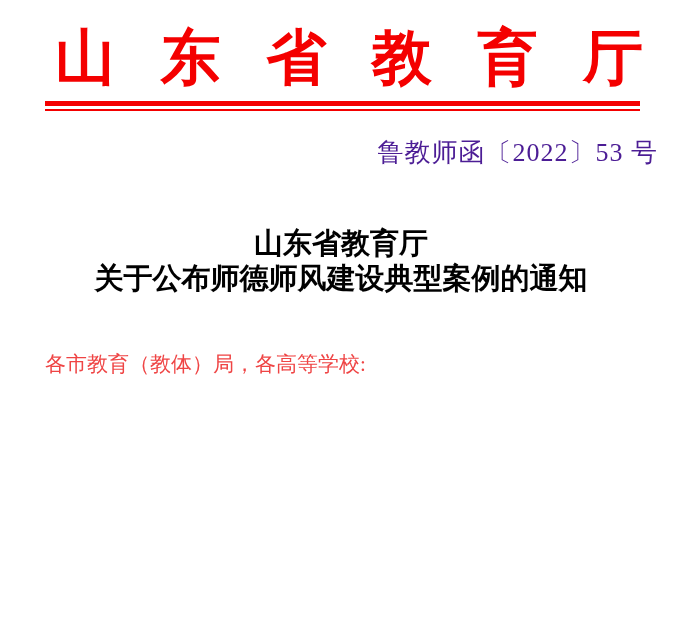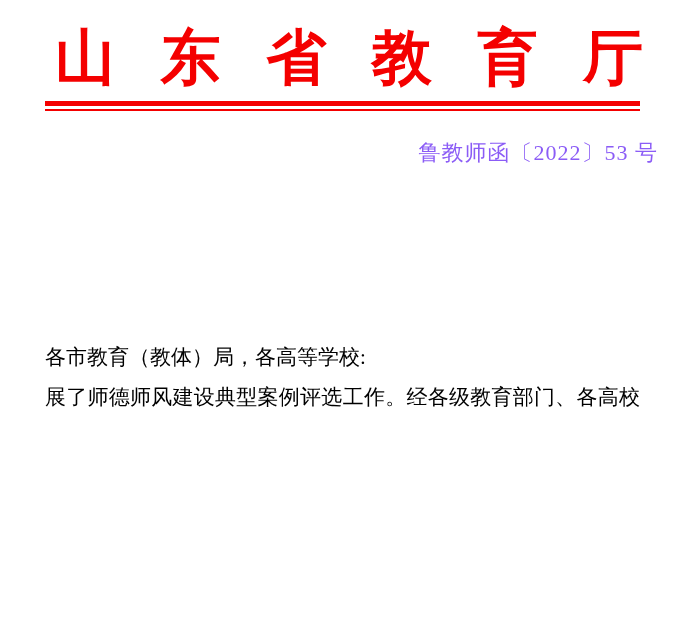--- a/index.html
+++ b/index.html
@@ -45,47 +45,47 @@
     left: 45px;
     width: 595px;
     height: 2px;
     background: #f40000;
   }
   
   .doc-number {
     position: absolute;
     top: 138px;
     right: 24px;
-    font-size: 22px;
+    font-size: 26px;
     line-height: 30px;
-    color: #8b5cf6;
+    color: #4c1d95;
     letter-spacing: 1px;
     text-align: right;
   }
   
   .notice-title {
     position: absolute;
     top: 226px;
     left: 0;
     width: 682px;
     text-align: center;
     font-size: 29px;
     font-weight: bold;
     line-height: 35px;
     color: #000000;
   }
   
   .body-text {
     position: absolute;
-    top: 337px;
+    top: 344px;
     left: 45px;
     width: 595px;
     font-size: 21px;
     line-height: 40px;
-    color: #000000;
+    color: #ef4444;
   }
   .line {
     width: 100%;
   }
   .fill {
     text-align: justify;
     text-align-last: justify;
   }
   .indent {
     text-indent: 2em;
@@ -103,19 +103,22 @@
     <span>教</span>
     <span>育</span>
     <span>厅</span>
   </div>
 
   <div class="rule-thick"></div>
   <div class="rule-thin"></div>
 
   <div class="doc-number">鲁教师函〔2022〕53 号</div>
 
+  <div class="notice-title">
+    <div>山东省教育厅</div>
+    <div>关于公布师德师风建设典型案例的通知</div>
+  </div>
 
   <div class="body-text">
     <div class="line">各市教育（教体）局，各高等学校:</div>
-    <div class="line fill">展了师德师风建设典型案例评选工作。经各级教育部门、各高校</div>
   </div>
 
 </div>
 
 </body></html>

